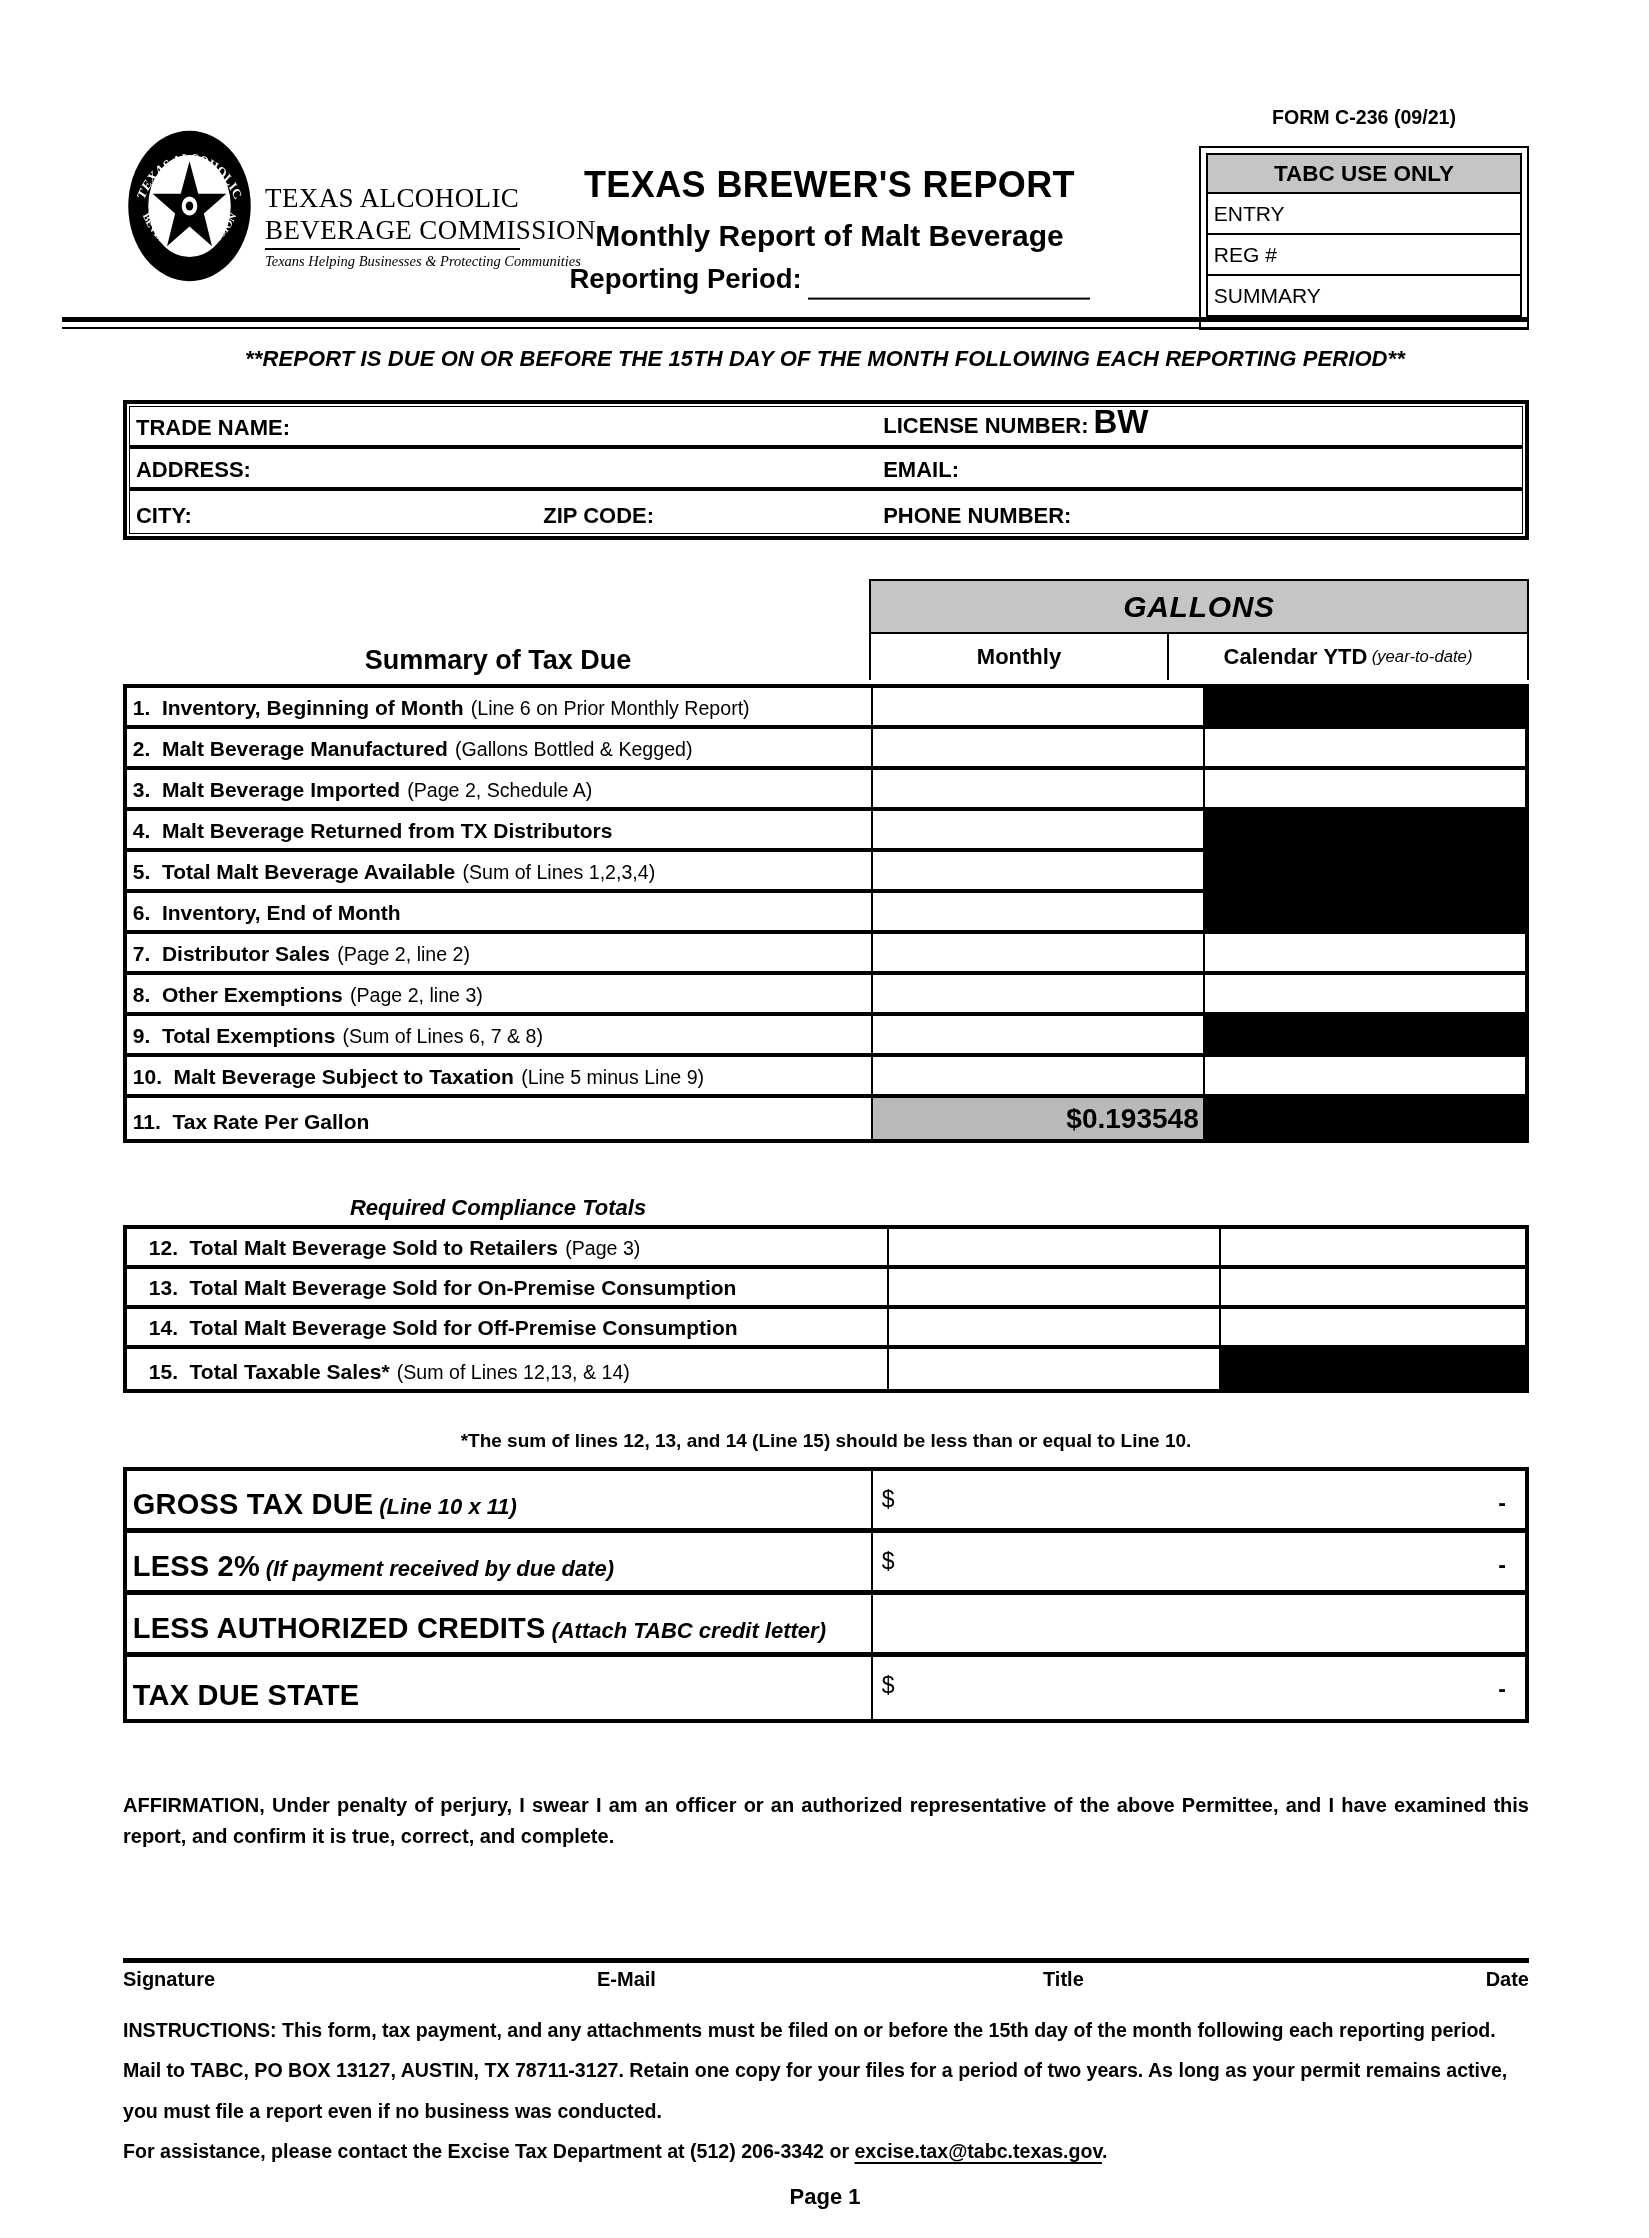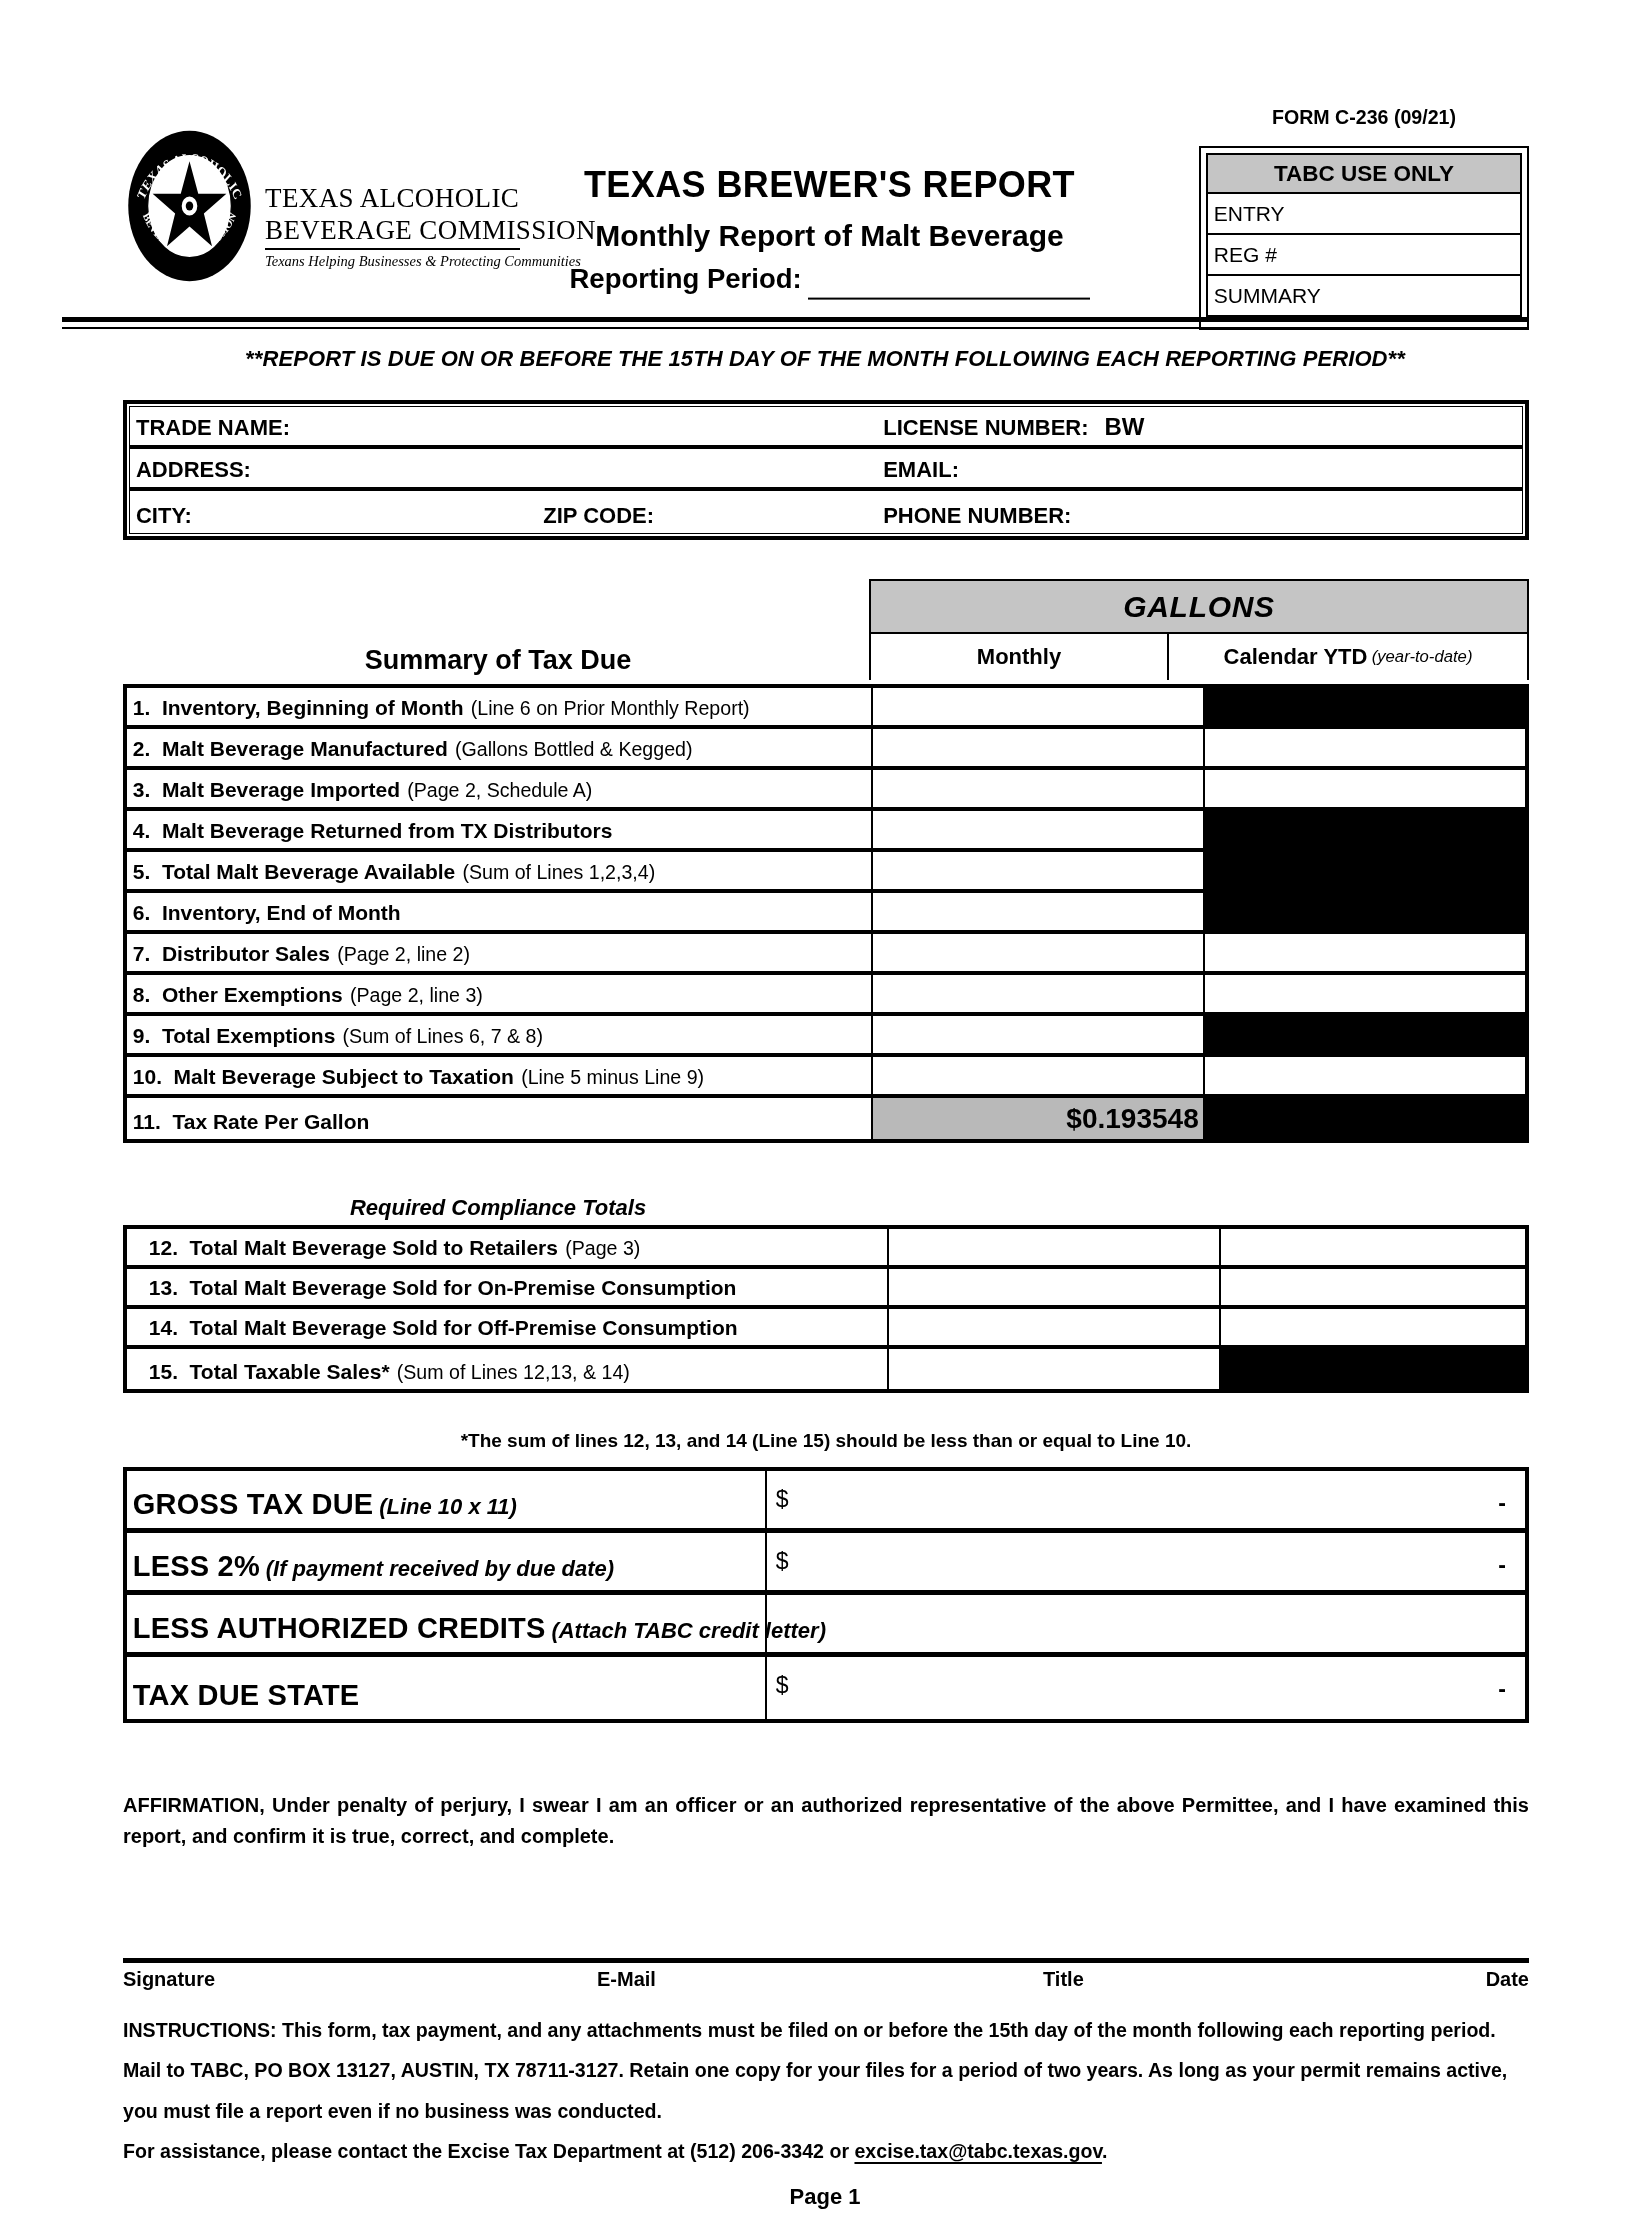--- a/index.html
+++ b/index.html
@@ -48,21 +48,21 @@
   
   .trade-box{position:absolute;left:123px;top:400px;width:1406px;
     border:4.3px solid var(--ink);padding:2.2px;}
   .trade-inner{border:1.4px solid var(--ink);}
   .trade-row{position:relative;height:42px;border-bottom:4.3px solid var(--ink);}
   .trade-row:last-child{border-bottom:none;}
   .trade-label{position:absolute;bottom:4.3px;font-size:22px;font-weight:bold;white-space:nowrap;}
   .tl-0{left:5.8px;}
   .tl-mid{left:413px;}
   .tl-col2{left:753px;}
-  .license-val{font-size:24px;font-weight:bold;margin-left:16px;}
+  .license-val{font-size:33px;font-weight:bold;margin-left:5px;}
 
   
   .gallons-wrap{position:absolute;left:869px;top:579px;width:660px;}
   .gallons-bar{border:2.9px solid var(--ink);background:var(--header-gray);height:55px;
     display:flex;align-items:center;justify-content:center;
     font-size:30px;font-weight:bold;font-style:italic;letter-spacing:0.7px;}
   .gallons-cols{display:flex;border-left:2.9px solid var(--ink);border-right:2.9px solid var(--ink);
     height:46px;}
   .col-monthly{width:298px;border-right:2.9px solid var(--ink);display:flex;align-items:center;
     justify-content:center;font-size:22px;font-weight:bold;}
@@ -94,21 +94,21 @@
 
   .comp-title{position:absolute;left:123px;top:1195px;width:750px;text-align:center;
     font-size:22px;font-weight:bold;font-style:italic;}
   .comp-footnote{position:absolute;left:123px;top:1430px;width:1406px;text-align:center;
     font-size:19px;font-weight:bold;}
 
   
   .gross-table{position:absolute;left:123px;top:1467px;width:1406px;border:4.3px solid var(--ink);}
   .grow{display:flex;border-bottom:5.8px solid var(--ink);height:62px;}
   .grow:last-child{border-bottom:none;}
-  .grow .glbl{width:640px;border-right:2.9px solid var(--ink);display:flex;align-items:flex-end;
+  .grow .glbl{width:746px;border-right:2.9px solid var(--ink);display:flex;align-items:flex-end;
     padding:0 2.9px 7.2px 5.8px;white-space:nowrap;}
   .grow .gval{flex:1;position:relative;}
   .gmain{font-size:29px;font-weight:bold;letter-spacing:0.2px;}
   .gparen{font-size:22px;font-weight:bold;font-style:italic;margin-left:5.8px;
     transform:translateY(-1.4px);}
   .gdollar{position:absolute;left:8.7px;top:14.5px;font-size:23px;}
   .gdash{position:absolute;right:19px;top:19px;font-size:23px;font-weight:bold;}
 
   
   .affirmation{position:absolute;left:123px;top:1790px;width:1406px;font-size:20px;

